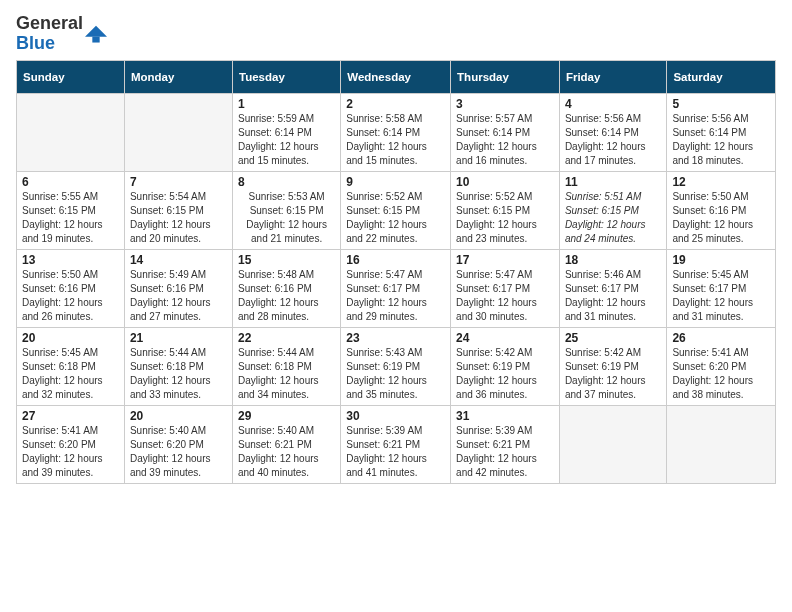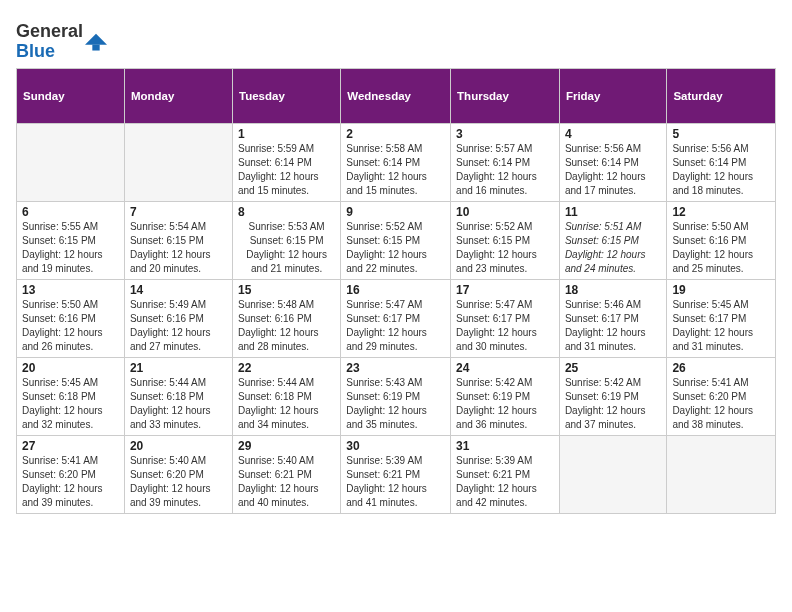--- a/index.html
+++ b/index.html
@@ -18,21 +18,21 @@
     }
     .header {
       display: flex;
       justify-content: space-between;
       align-items: flex-start;
       margin-bottom: 6px;
     }
     .logo {
       display: flex;
       align-items: center;
-      margin-top: 12px;
+      margin-top: 4px;
     }
     .logo-text {
       font-size: 18px;
       font-weight: bold;
       line-height: 1.1;
     }
     .logo-general { color: #333; }
     .logo-blue { color: #1a6bb5; }
     .logo-icon {
       width: 22px;
@@ -52,24 +52,24 @@
     .location {
       font-size: 15px;
       color: #444;
     }
     .calendar {
       width: 100%;
       border-collapse: collapse;
       font-size: 10.5px;
     }
     .calendar th {
-      background: #701a75;
+      background: #0c4a6e;
       color: #fff;
       text-align: left;
-      padding: 21px 6px;
+      padding: 10px 6px;
       font-size: 11.5px;
       font-weight: bold;
       border: 1px solid #ccc;
     }
     .calendar td {
       border: 1px solid #ccc;
       vertical-align: top;
       padding: 3px 5px;
       width: 113px;
       height: 80px;

